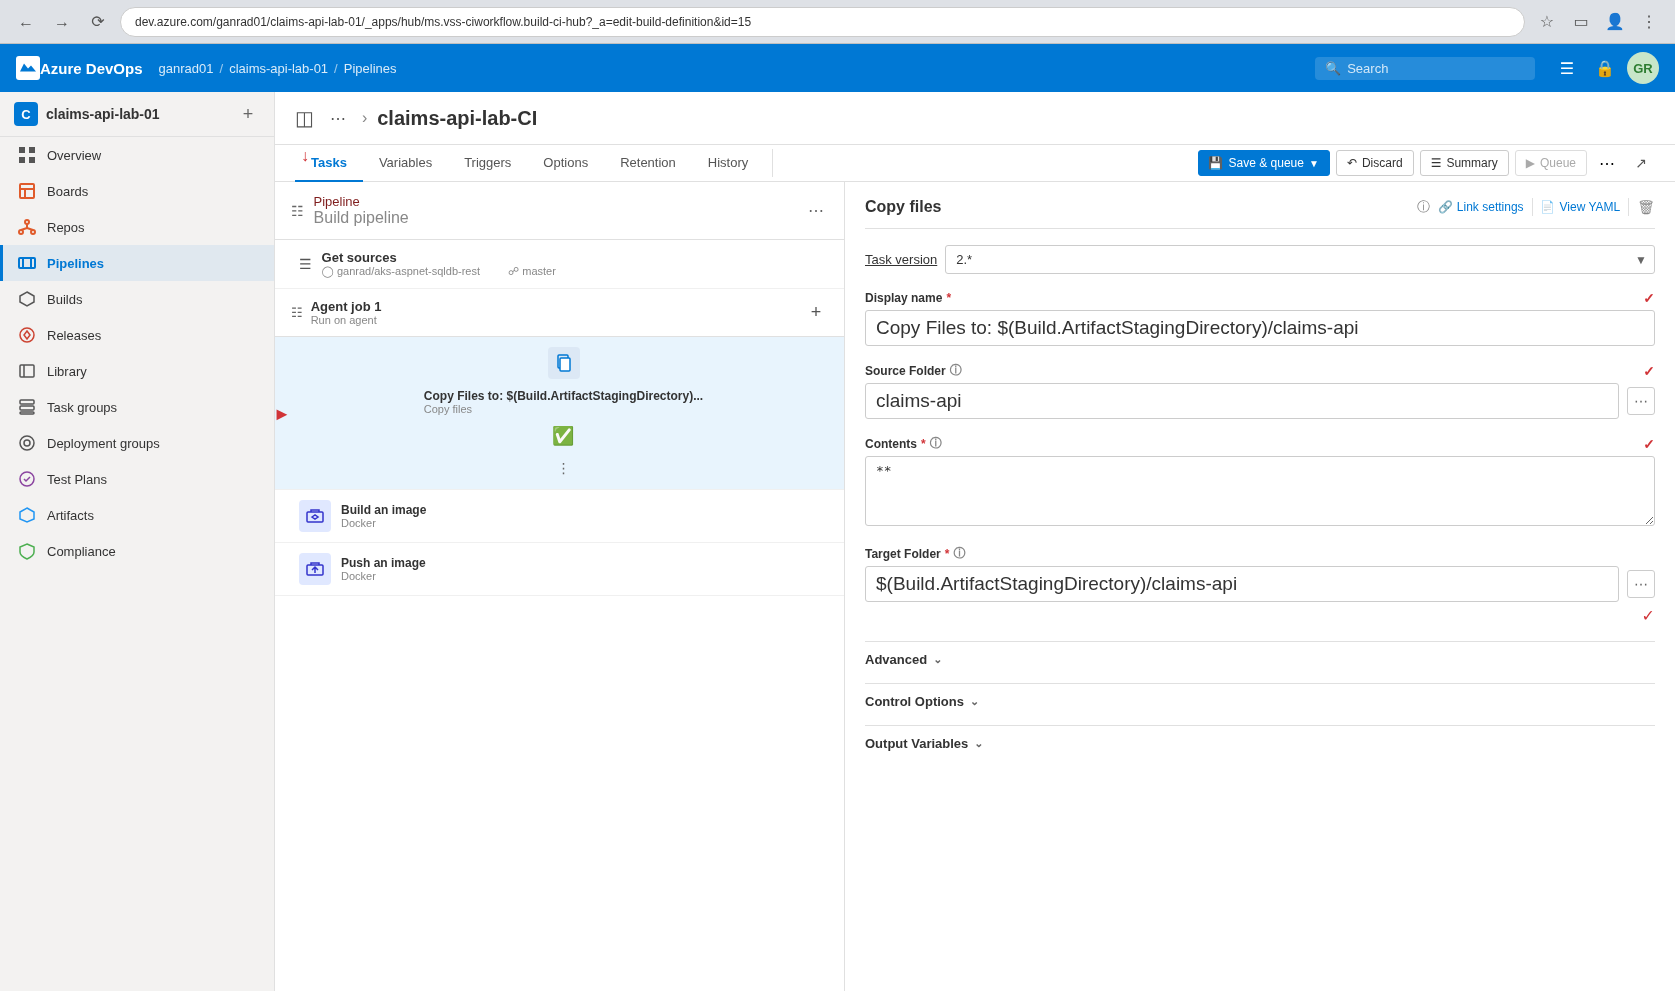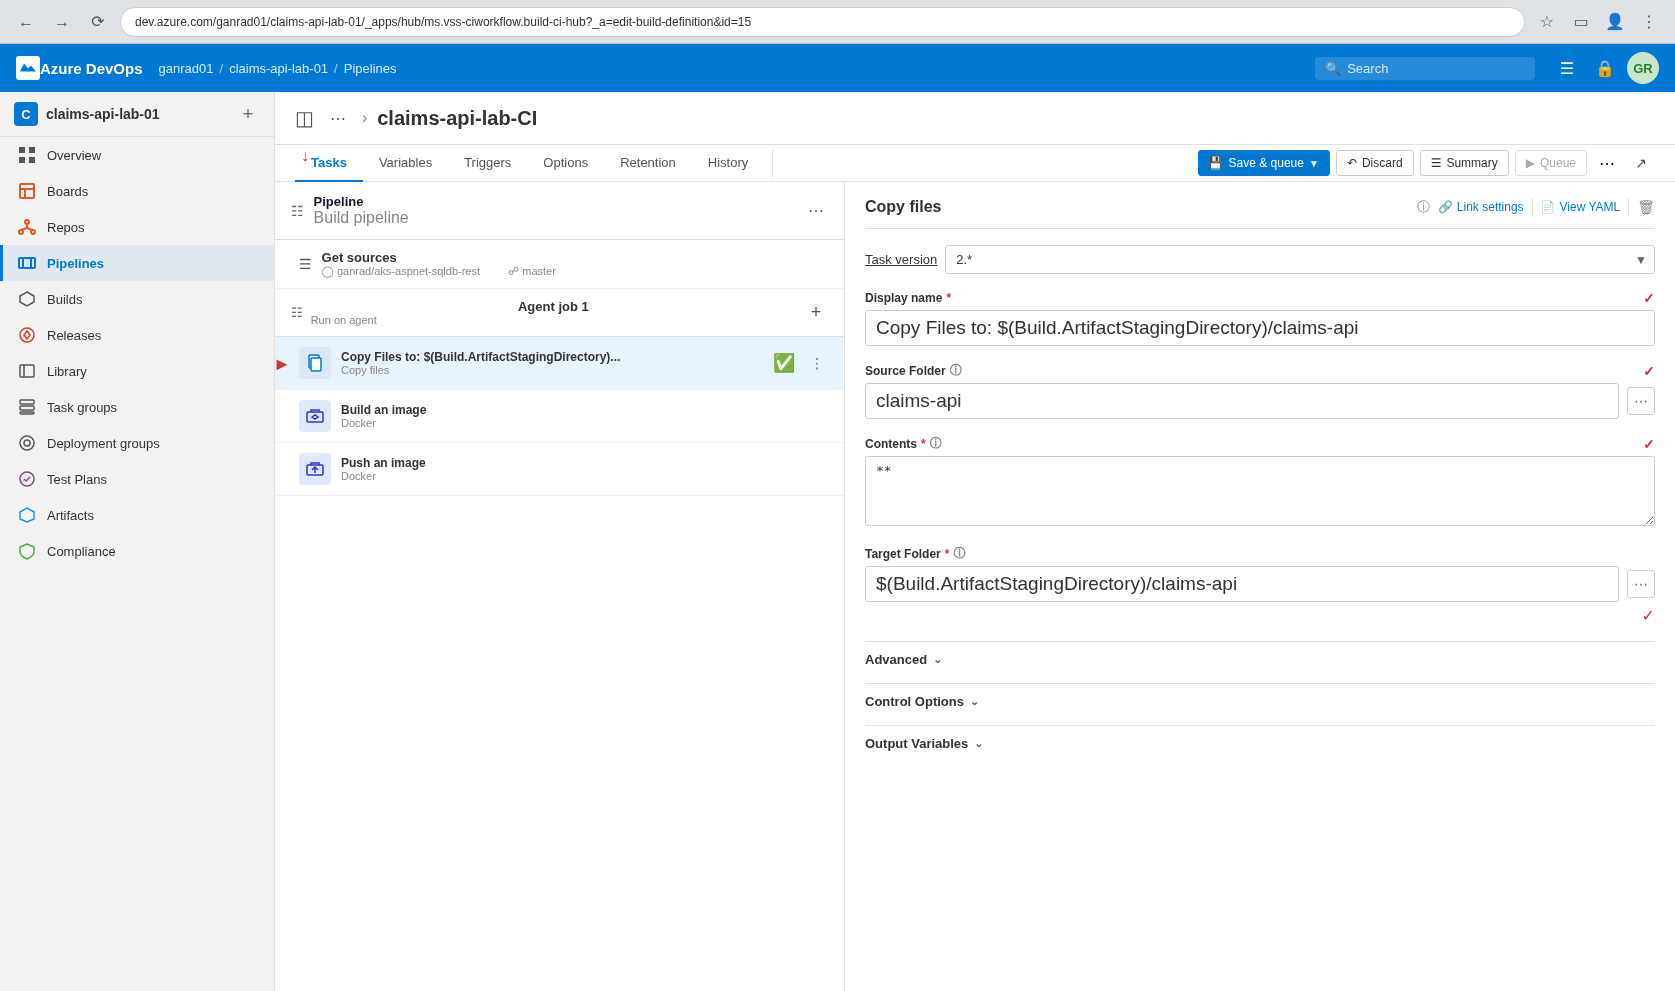--- a/index.html
+++ b/index.html
@@ -138,49 +138,49 @@
     .pipeline-section {
       border-bottom: 1px solid #e0e0e0;
       padding: 12px 16px;
       display: flex;
       align-items: center;
       gap: 10px;
       cursor: pointer;
     }
     .section-icon { color: #666; font-size: 14px; }
     .section-info { flex: 1; }
-    .section-title { font-size: 13px; font-weight: 700; color: #0f172a; }
+    .section-title { font-size: 13px; font-weight: 400; color: #7f1d1d; }
     .section-subtitle { font-size: 16px; color: #888; }
     .section-more-btn { width: 24px; height: 24px; border: none; background: transparent; cursor: pointer; font-size: 16px; color: #666; border-radius: 3px; display: flex; align-items: center; justify-content: center; }
 
     
     .agent-job {
       padding: 10px 16px;
       border-bottom: 1px solid #e0e0e0;
       display: flex;
       align-items: center;
       gap: 8px;
     }
     .agent-job-icon { color: #666; }
     .agent-job-info { flex: 1; }
-    .agent-job-title { font-size: 13px; font-weight: 600; text-align: center; }
+    .agent-job-title { font-size: 13px; font-weight: 600; }
     .agent-job-subtitle { font-size: 11px; color: #888; }
     .agent-job-add { width: 24px; height: 24px; border: none; background: transparent; cursor: pointer; font-size: 18px; color: #555; border-radius: 3px; display: flex; align-items: center; justify-content: center; }
 
     
     .task-item {
       padding: 10px 16px 10px 24px;
       border-bottom: 1px solid #f0f0f0;
       display: flex;
       align-items: center;
       gap: 10px;
       cursor: pointer;
       position: relative;
     }
-    .task-item.selected { background: #e8f4fd; }
+    .task-item.selected { background: #e8f4fd; flex-direction: column; }
     .task-icon { width: 32px; height: 32px; background: #e8e8e8; border-radius: 4px; display: flex; align-items: center; justify-content: center; flex-shrink: 0; }
     .task-icon svg { width: 20px; height: 20px; }
     .task-info { flex: 1; }
     .task-title { font-size: 12px; font-weight: 600; color: #333; }
     .task-subtitle { font-size: 11px; color: #888; }
     .task-check { color: #0078d4; font-size: 18px; }
     .task-more-btn { width: 22px; height: 22px; border: none; background: transparent; cursor: pointer; font-size: 14px; color: #666; border-radius: 3px; display: flex; align-items: center; justify-content: center; }
 
     
     .detail-panel { flex: 1; overflow-y: auto; padding: 16px 20px; }

